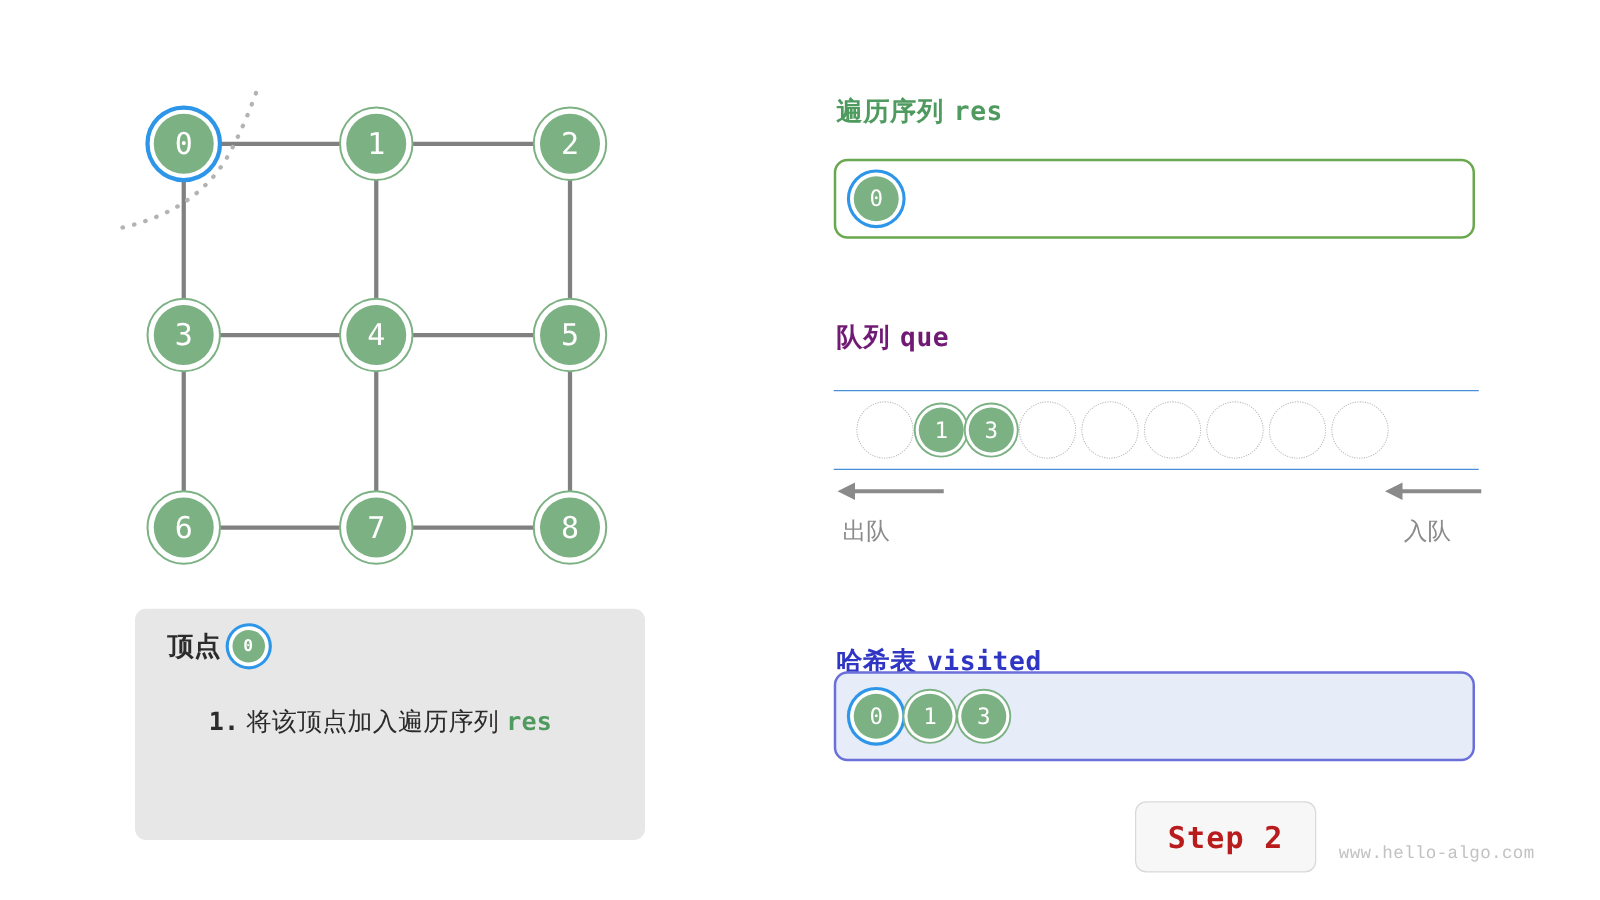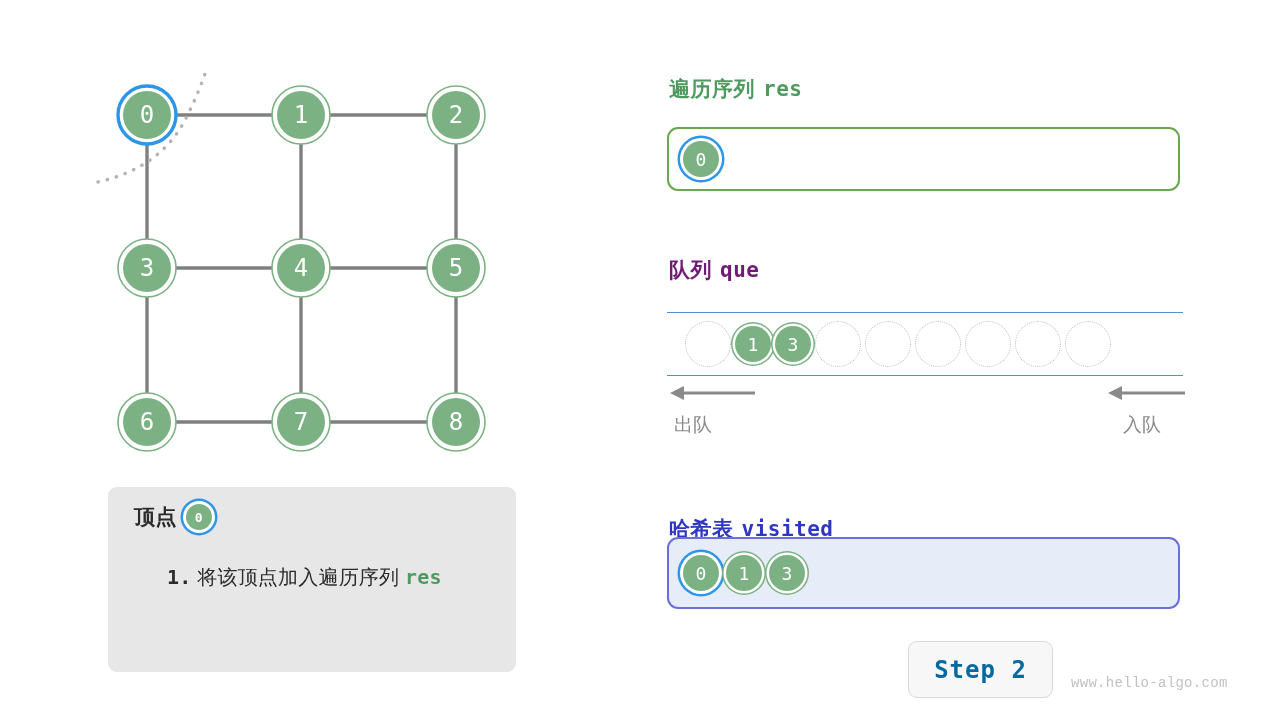--- a/index.html
+++ b/index.html
@@ -218,21 +218,21 @@
     box-sizing: border-box;
     background: #f7f7f7;
     border: 1.5px solid #d9d9d9;
     border-radius: 9px;
     display: flex;
     align-items: center;
     justify-content: center;
     font-family: "DejaVu Sans Mono", "Liberation Mono", monospace;
     font-size: 24px;
     font-weight: bold;
-    color: #0369a1;
+    color: #b91c1c;
     letter-spacing: 1px;
   }
   #watermark {
     position: absolute;
     left: 1071px;
     top: 675px;
     font-family: Liberation Mono, monospace;
     font-size: 14px;
     color: #c2c2c2;
     letter-spacing: 0.3px;

